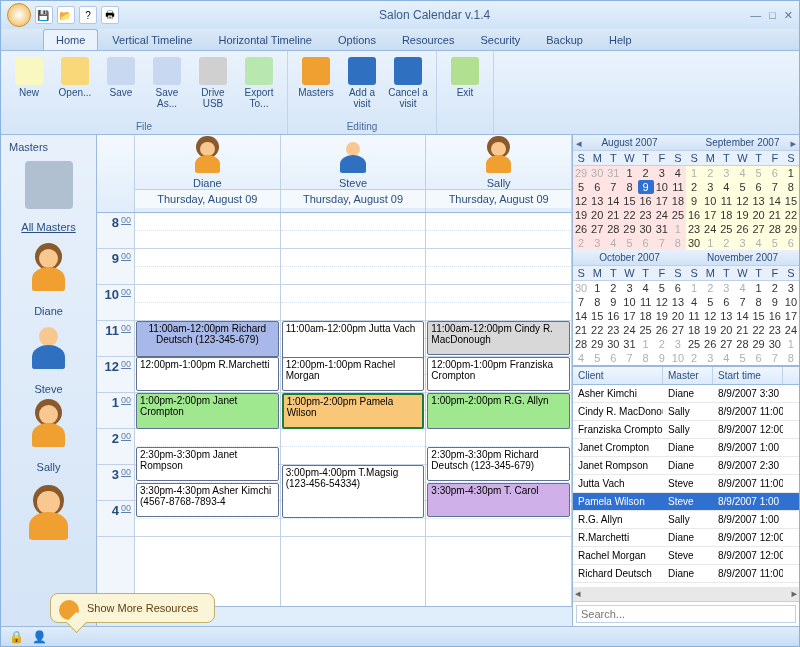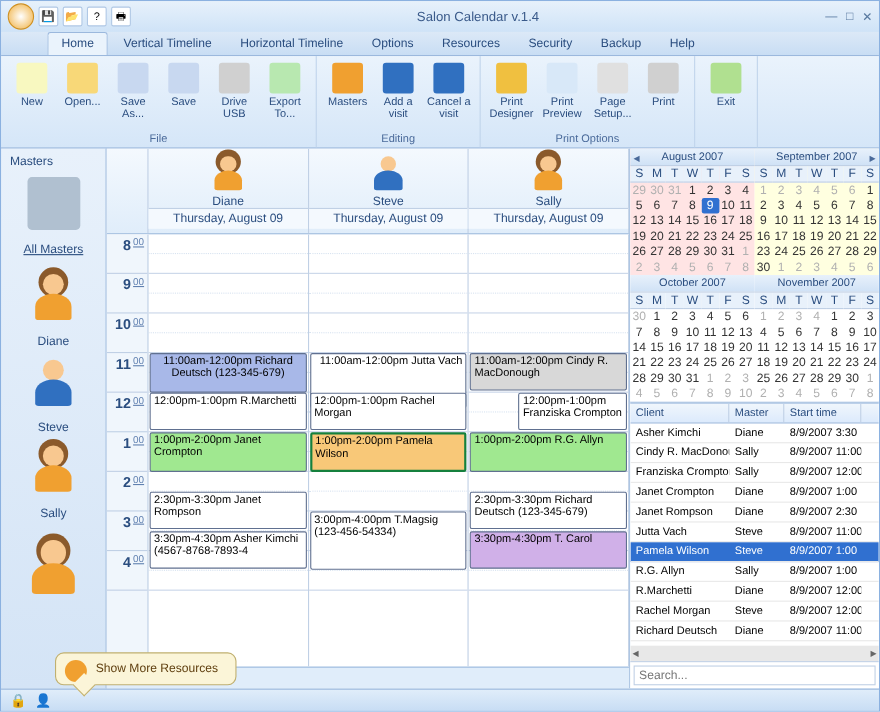--- a/index.html
+++ b/index.html
@@ -136,25 +136,25 @@
           <div class="rbtn">
             <div class="rbtn-icon" style="background: rgb(248, 248, 192);"></div>
             <div class="rbtn-label">New</div>
           </div>
           <div class="rbtn">
             <div class="rbtn-icon" style="background: rgb(248, 216, 120);"></div>
             <div class="rbtn-label">Open...</div>
           </div>
           <div class="rbtn">
             <div class="rbtn-icon" style="background: rgb(200, 216, 240);"></div>
+            <div class="rbtn-label">Save</div>
+          </div>
+          <div class="rbtn">
+            <div class="rbtn-icon" style="background: rgb(200, 216, 240);"></div>
             <div class="rbtn-label">Save As...</div>
-          </div>
-          <div class="rbtn">
-            <div class="rbtn-icon" style="background: rgb(200, 216, 240);"></div>
-            <div class="rbtn-label">Save</div>
           </div>
           <div class="rbtn">
             <div class="rbtn-icon" style="background: rgb(208, 208, 208);"></div>
             <div class="rbtn-label">Drive USB</div>
           </div>
           <div class="rbtn">
             <div class="rbtn-icon" style="background: rgb(184, 232, 176);"></div>
             <div class="rbtn-label">Export To...</div>
           </div>
         </div>
@@ -169,41 +169,20 @@
           <div class="rbtn">
             <div class="rbtn-icon" style="background: rgb(48, 112, 192);"></div>
             <div class="rbtn-label">Add a visit</div>
           </div>
           <div class="rbtn">
             <div class="rbtn-icon" style="background: rgb(48, 112, 192);"></div>
             <div class="rbtn-label">Cancel a visit</div>
           </div>
         </div>
         <div class="label">Editing</div>
-      </div>
-      <div class="ribbon-group">
-        <div class="buttons">
-          <div class="rbtn">
-            <div class="rbtn-icon" style="background: rgb(240, 192, 64);"></div>
-            <div class="rbtn-label">Print Designer</div>
-          </div>
-          <div class="rbtn">
-            <div class="rbtn-icon" style="background: rgb(216, 232, 248);"></div>
-            <div class="rbtn-label">Print Preview</div>
-          </div>
-          <div class="rbtn">
-            <div class="rbtn-icon" style="background: rgb(224, 224, 224);"></div>
-            <div class="rbtn-label">Page Setup...</div>
-          </div>
-          <div class="rbtn">
-            <div class="rbtn-icon" style="background: rgb(208, 208, 208);"></div>
-            <div class="rbtn-label">Print</div>
-          </div>
-        </div>
-        <div class="label">Print Options</div>
       </div>
       <div class="ribbon-group">
         <div class="buttons">
           <div class="rbtn">
             <div class="rbtn-icon" style="background: rgb(176, 224, 144);"></div>
             <div class="rbtn-label">Exit</div>
           </div>
         </div>
       </div>
     </div>
@@ -325,21 +304,21 @@
                 <div class="slot-bg"></div>
                 <div class="slot-bg"></div>
                 <div class="slot-bg"></div>
                 <div class="slot-bg"></div>
                 <div class="slot-bg"></div>
                 <div class="slot-bg"></div>
                 <div class="slot-bg"></div>
                 <div class="slot-bg"></div>
                 <div class="slot-bg"></div>
                 <div class="slot-bg"></div>
-                <div class="appt white" style="top: 108px; height: 50px; text-align: right;">11:00am-12:00pm Jutta Vach</div>
+                <div class="appt white" style="top: 108px; height: 50px;">11:00am-12:00pm Jutta Vach</div>
                 <div class="appt white" style="top: 144px; height: 34px;">12:00pm-1:00pm Rachel Morgan</div>
                 <div class="appt orange" style="top: 180px; height: 36px;">1:00pm-2:00pm Pamela Wilson</div>
                 <div class="appt white" style="top: 252px; height: 53px;">3:00pm-4:00pm T.Magsig (123-456-54334)</div>
               </div>
               <div class="sched-col">
                 <div class="slot-bg"></div>
                 <div class="slot-bg"></div>
                 <div class="slot-bg"></div>
                 <div class="slot-bg"></div>
                 <div class="slot-bg"></div>
@@ -350,21 +329,21 @@
                 <div class="slot-bg"></div>
                 <div class="slot-bg"></div>
                 <div class="slot-bg"></div>
                 <div class="slot-bg"></div>
                 <div class="slot-bg"></div>
                 <div class="slot-bg"></div>
                 <div class="slot-bg"></div>
                 <div class="slot-bg"></div>
                 <div class="slot-bg"></div>
                 <div class="appt gray" style="top: 108px; height: 34px;">11:00am-12:00pm Cindy R. MacDonough</div>
-                <div class="appt white" style="top: 144px; height: 34px; margin-left: 44px;">12:00pm-1:00pm Franziska Crompton</div>
+                <div class="appt white" style="top: 144px; height: 34px;">12:00pm-1:00pm Franziska Crompton</div>
                 <div class="appt green" style="top: 180px; height: 36px;">1:00pm-2:00pm R.G. Allyn</div>
                 <div class="appt white" style="top: 234px; height: 34px;">2:30pm-3:30pm Richard Deutsch (123-345-679)</div>
                 <div class="appt purple" style="top: 270px; height: 34px;">3:30pm-4:30pm T. Carol</div>
               </div>
             </div>
           <div class="show-more">
             <span>Show More Resources</span>
           </div>
           <div class="sched-footer">
             <span>⏮</span>

